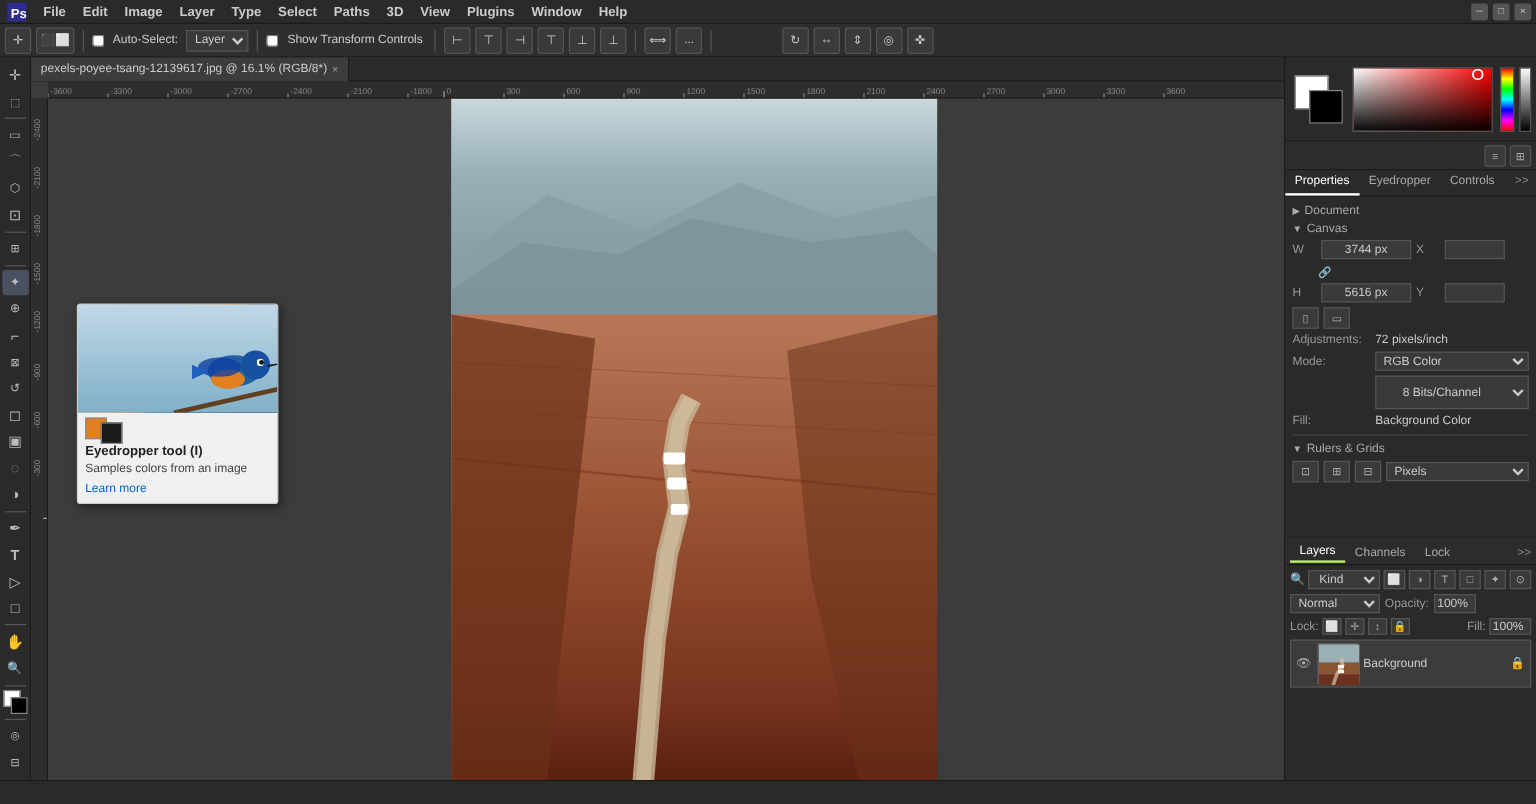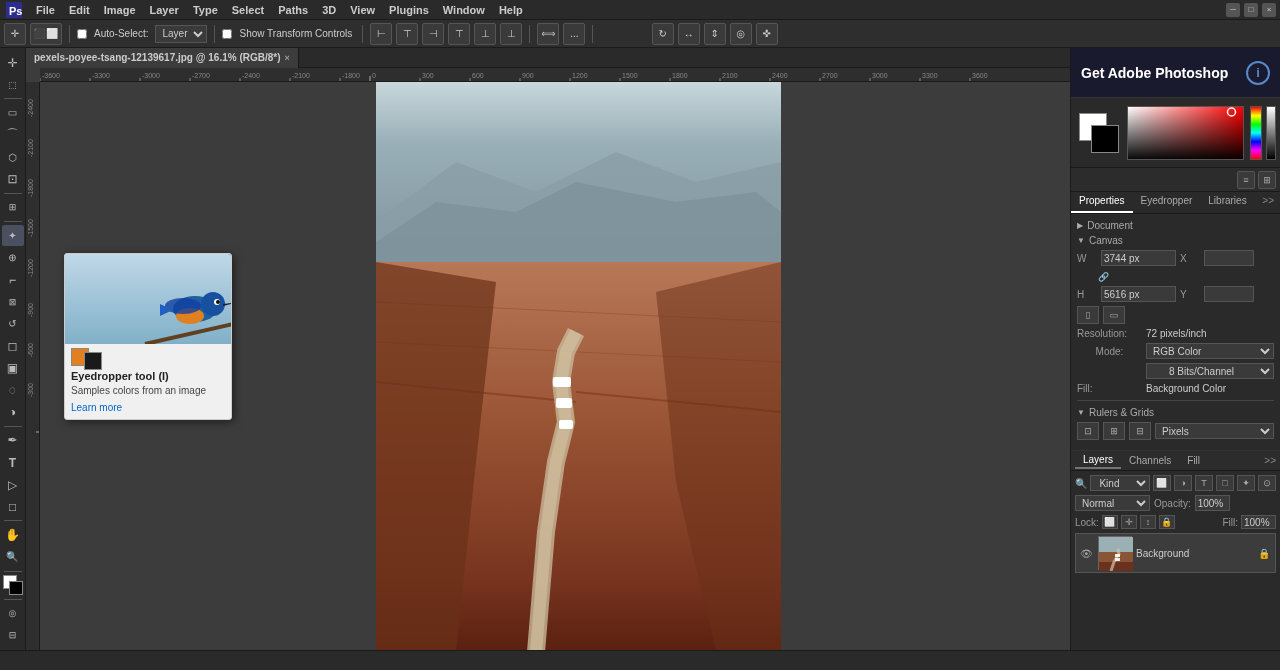--- a/index.html
+++ b/index.html
@@ -98,21 +98,20 @@
       flex-direction: column;
     }
 
     
     #tab-bar {
       height: 20px;
       background: #2a2a2a;
       display: flex;
       align-items: center;
       border-bottom: 1px solid #1a1a1a;
-      font-weight: bold;
     }
     .doc-tab {
       height: 20px;
       background: #3c3c3c;
       border-right: 1px solid #1a1a1a;
       display: flex; align-items: center;
       padding: 0 8px;
       font-size: 10px; color: #ccc;
       gap: 4px;
     }
@@ -288,21 +287,21 @@
     .prop-row {
       display: flex; align-items: center;
       margin-bottom: 4px; gap: 4px;
     }
     .prop-label {
       font-size: 10px; color: #999; width: 20px;
     }
     .prop-input {
       background: #3a3a3a; border: 1px solid #555;
       color: #ccc; font-size: 10px;
-      height: 16px; width: 70px; padding: 0 2px;
+      height: 16px; width: 70px; padding: 0 2px; text-align: center;
     }
     .prop-input-sm {
       background: #3a3a3a; border: 1px solid #555;
       color: #ccc; font-size: 10px;
       height: 16px; width: 50px; padding: 0 2px;
     }
     .link-icon {
       width: 14px; height: 14px;
       display: flex; align-items: center; justify-content: center;
       font-size: 9px; color: #888;
@@ -334,21 +333,21 @@
     #layers-tabs {
       height: 20px;
       background: #2c2c2c;
       display: flex; align-items: center;
       border-bottom: 1px solid #1a1a1a;
       padding: 0 4px;
     }
     .layers-tab {
       padding: 2px 8px; font-size: 10px; color: #aaa; cursor: pointer;
     }
-    .layers-tab.active { color: #fff; border-bottom: 2px solid #737373; }
+    .layers-tab.active { color: #fff; border-bottom: 2px solid #bef264; }
     .layers-expander { margin-left: auto; font-size: 10px; color: #888; }
 
     
     #layers-panel { padding: 4px; }
     #layers-search-bar {
       display: flex; align-items: center; gap: 3px; margin-bottom: 4px;
     }
     .layers-search {
       background: #3a3a3a; border: 1px solid #555;
       color: #ccc; font-size: 10px; height: 16px; flex: 1; padding: 0 4px;
@@ -738,24 +737,20 @@
         <div class="tooltip-title">Eyedropper tool (I)</div>
         <div class="tooltip-desc">Samples colors from an image</div>
         <a class="tooltip-learn">Learn more</a>
       </div>
 
     </div>
   </div>
 
   <div id="right-panel">
 
-    <div id="get-ps-banner">
-      <span class="banner-text">Get Adobe Photoshop</span>
-      <div class="info-icon">i</div>
-    </div>
 
     <div id="color-area">
       <div class="fg-bg-swatches">
         <div class="fg-swatch"></div>
         <div class="bg-swatch"></div>
       </div>
       <div class="color-gradient">
         <svg width="100%" height="54">
           <defs>
             <linearGradient id="whiteToColor" x1="0" y1="0" x2="1" y2="0">
@@ -780,21 +775,21 @@
     <div id="adjustment-icons">
       <div style="margin-left:auto;display:flex;gap:3px;">
         <div class="adj-icon">≡</div>
         <div class="adj-icon">⊞</div>
       </div>
     </div>
 
     <div id="panel-tabs">
       <div class="panel-tab active">Properties</div>
       <div class="panel-tab">Eyedropper</div>
-      <div class="panel-tab">Libraries</div>
+      <div class="panel-tab">Controls</div>
       <div class="panel-tab-expander">&gt;&gt;</div>
     </div>
 
     <div id="properties-panel">
 
       <div class="prop-section-header">
         <span class="chevron">▶</span>
         <span>Document</span>
       </div>
 
@@ -818,34 +813,34 @@
         <span class="prop-label">Y</span>
         <input class="prop-input-sm" value="" style="background: rgb(58, 58, 58); border: 1px solid rgb(85, 85, 85); color: rgb(204, 204, 204); font-size: 10px; height: 16px; width: 50px; padding: 0px 2px;">
       </div>
 
       <div class="prop-row" style="margin-top:4px;">
         <div class="prop-icon-btn">▯</div>
         <div class="prop-icon-btn">▭</div>
       </div>
 
       <div class="prop-row" style="margin-top:4px;">
-        <span style="font-size:10px;color:#999;width:65px;">Resolution:</span>
+        <span style="font-size:10px;color:#999;width:65px;">Adjustments:</span>
         <span class="prop-text-value">72 pixels/inch</span>
       </div>
 
       <div class="prop-row">
-        <span style="font-size:10px;color:#999;width:65px;text-align:center;">Mode:</span>
+        <span style="font-size:10px;color:#999;width:65px;">Mode:</span>
         <select class="prop-select" style="width:80px;background:#3a3a3a;border:1px solid #555;color:#ccc;font-size:10px;height:16px;">
           <option>RGB Color</option>
         </select>
       </div>
 
       <div class="prop-row">
         <span style="font-size:10px;color:#999;width:65px;"></span>
-        <select class="prop-select" style="width:95px;background:#3a3a3a;border:1px solid #555;color:#ccc;font-size:10px;height:16px;padding-left:18px;">
+        <select class="prop-select" style="width:95px;background:#3a3a3a;border:1px solid #555;color:#ccc;font-size:10px;height:28px;padding-left:18px;">
           <option>8 Bits/Channel</option>
         </select>
       </div>
 
       <div class="prop-row">
         <span style="font-size:10px;color:#999;width:65px;">Fill:</span>
         <span class="prop-text-value">Background Color</span>
       </div>
 
       <div class="prop-section-divider"></div>
@@ -862,21 +857,21 @@
           <option>Pixels</option>
         </select>
       </div>
     </div>
 
     <div id="bottom-panel">
 
       <div id="layers-tabs">
         <div class="layers-tab active">Layers</div>
         <div class="layers-tab">Channels</div>
-        <div class="layers-tab">Fill</div>
+        <div class="layers-tab">Lock</div>
         <div class="layers-expander">&gt;&gt;</div>
       </div>
 
       <div id="layers-panel">
 
         <div id="layers-search-bar">
           <span style="font-size:10px;color:#888;">🔍</span>
           <select class="layers-search">
             <option>Kind</option>
           </select>

